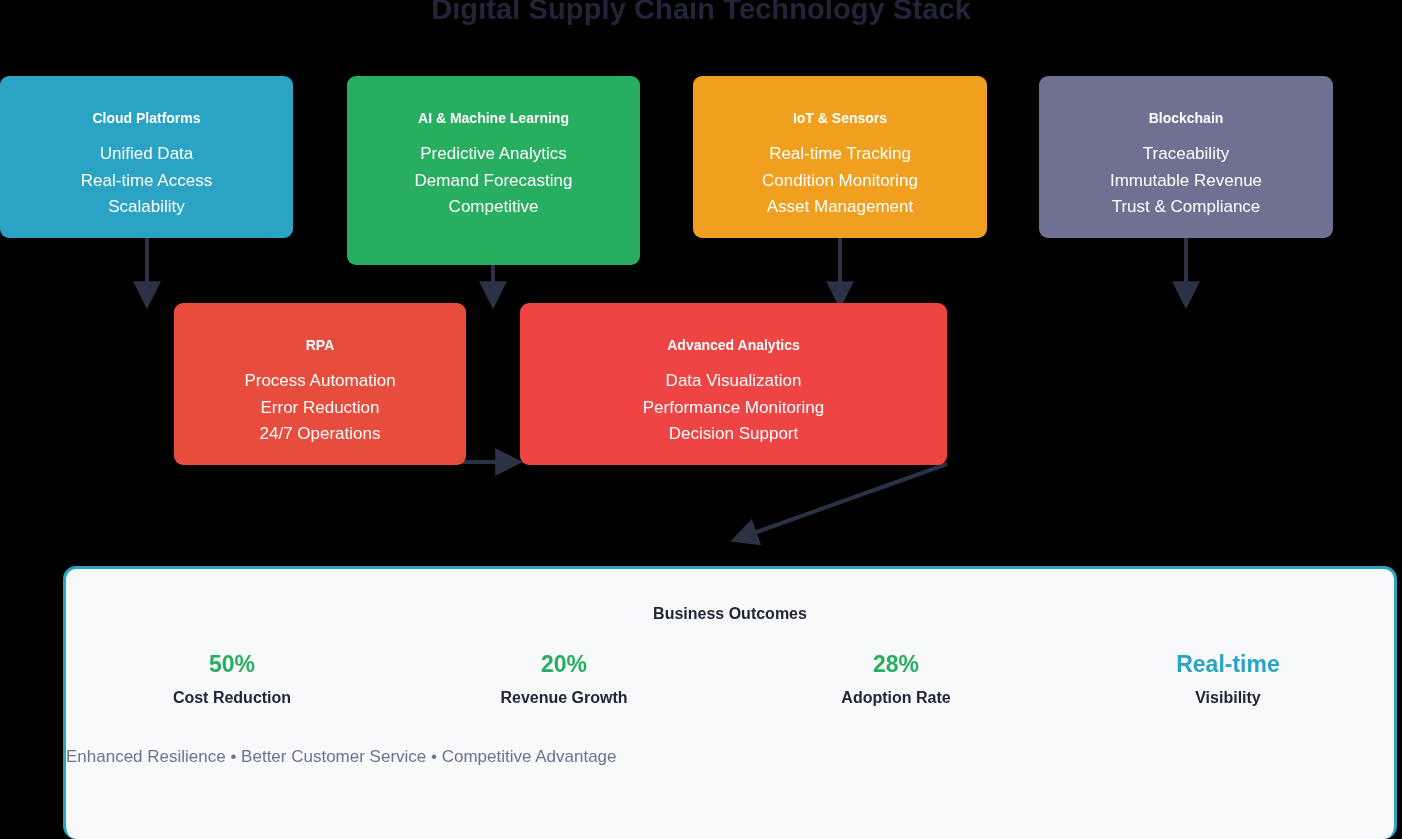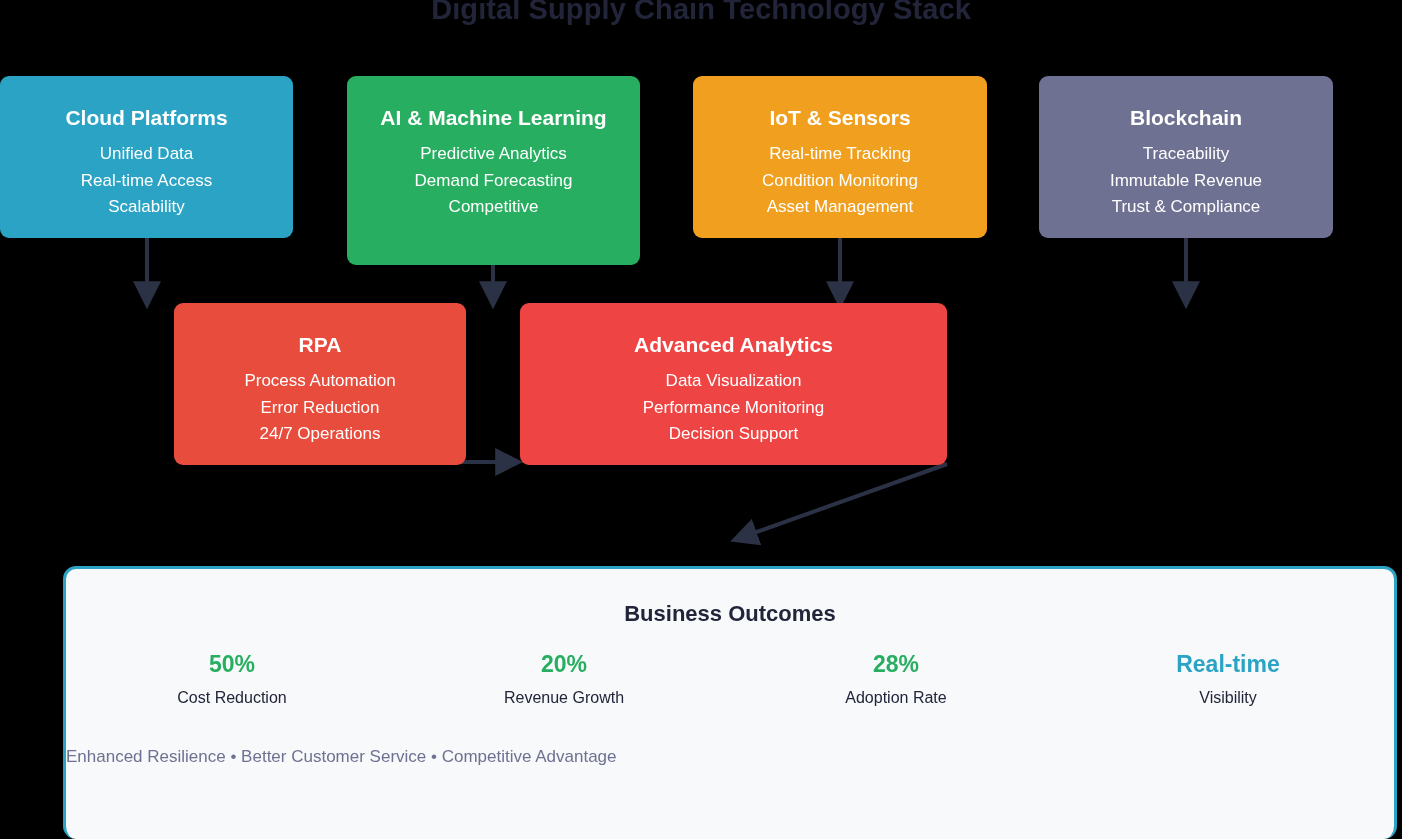--- a/index.html
+++ b/index.html
@@ -36,21 +36,21 @@
   }
 
   .tech-box {
     position: absolute;
     border-radius: 9px;
     color: #ffffff;
     text-align: center;
     padding-top: 30px;
   }
   .tech-box .box-title {
-    font-size: 21px;
+    font-size: 14px;
     font-weight: bold;
     line-height: 24px;
     margin-bottom: 11px;
     color: #ffffff;
   }
   .tech-box .box-item {
     font-size: 17px;
     line-height: 26.5px;
     color: #ffffff;
     font-weight: normal;
@@ -63,42 +63,42 @@
     width: 1334px;
     height: 273px;
     background: #F7F9FA;
     border: 3px solid #2AA3C4;
     border-radius: 13px;
     border-bottom: none;
   }
   .outcomes-title {
     margin-top: 32px;
     text-align: center;
-    font-size: 22px;
+    font-size: 16px;
     font-weight: bold;
     color: #22253A;
     line-height: 26px;
   }
   .metrics-row {
     display: flex;
     margin-top: 25px;
     width: 100%;
   }
   .metric { flex: 1; text-align: center; }
   .metric-value {
     font-size: 23px;
     font-weight: bold;
     line-height: 24px;
   }
   .metric-label {
     margin-top: 12px;
     font-size: 16px;
     color: #22253A;
     line-height: 20px;
-    font-weight: normal;
+    font-weight: bold;
   }
   .outcomes-footer {
     margin-top: 38px;
     text-align: left;
     font-size: 17px;
     color: #6E7191;
     line-height: 21px;
   }
 </style>
 </head>

